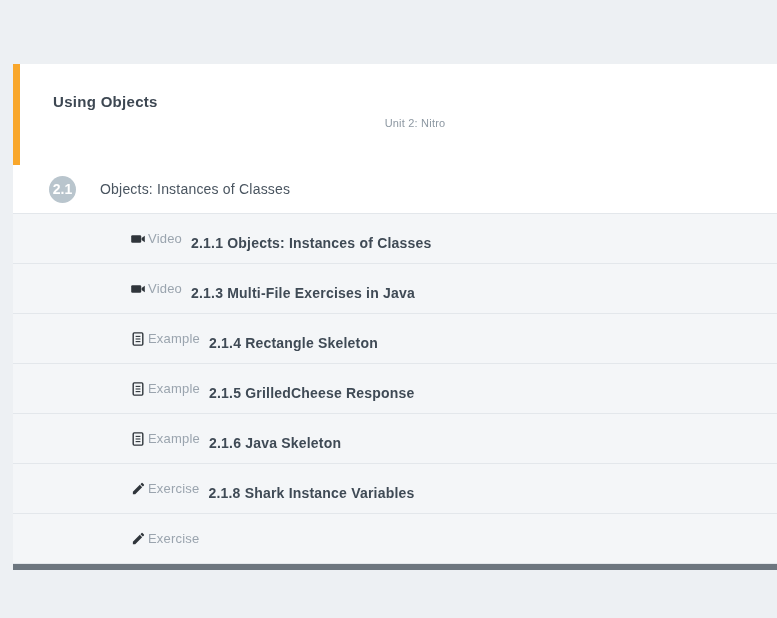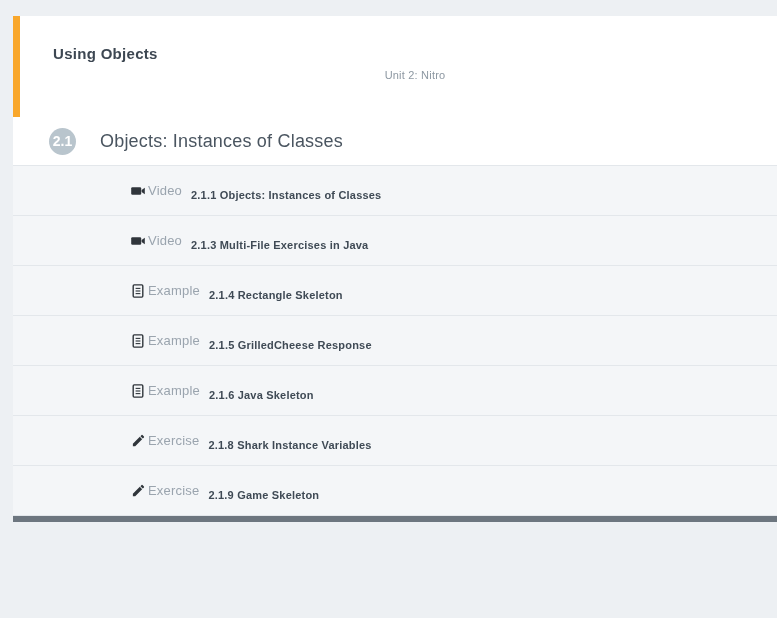--- a/index.html
+++ b/index.html
@@ -10,20 +10,21 @@
     position:relative;
   }
   .card {
     position:absolute; left:13px; top:16px; right:0; bottom:0;
   }
   .unit-header {
     background:#ffffff;
     height:101px;
     border-left:7px solid #f9a72b;
     padding:29px 0 0 33px;
+    margin-top:48px;
   }
   .unit-title {
     font-size:15px; font-weight:bold; color:#3d4752; letter-spacing:.3px;
   }
   .unit-subtitle {
     margin-top:7px; font-size:11px; font-weight:normal; color:#8d98a2; letter-spacing:.2px;text-align:center;
   }
   .section-row {
     background:#ffffff;
     height:49px;
@@ -31,21 +32,21 @@
     border-bottom:1px solid #e3e7eb;
   }
   .module-badge {
     width:27px; height:27px; border-radius:50%;
     background:#b9c5cd; color:#ffffff;
     font-size:14px; font-weight:bold;
     display:flex; align-items:center; justify-content:center;
     margin-left:36px; flex:0 0 auto;
   }
   .section-title {
-    margin-left:24px; font-size:18px; color:#4a5560; letter-spacing:.2px;
+    margin-left:24px; font-size:14px; color:#4a5560; letter-spacing:.2px;
   }
   .lesson-list { }
   .lesson-row {
     background:#f4f6f8;
     height:50px;
     display:flex; align-items:center;
     border-bottom:1px solid #e3e7eb;
     padding-left:115px;
     cursor:pointer;
   }
@@ -53,21 +54,21 @@
     width:20px; flex:0 0 auto;
     display:flex; justify-content:center; align-items:center;
     color:#2f353b;
   }
   .icon-slot svg { display:block; }
   .lesson-type {
     font-size:13px; color:#9aa4ae; letter-spacing:.2px;
     white-space:nowrap;
   }
   .lesson-title {
-    margin-left:9px; font-size:11px; font-weight:bold; color:#3f4a55; letter-spacing:.2px;
+    margin-left:9px; font-size:14px; font-weight:bold; color:#3f4a55; letter-spacing:.2px;
     white-space:nowrap;
     margin-top:8px;
   }
   .next-section-strip {
     height:6px; background:#6d767f;
   }
 </style>
 </head>
 <body>
 
@@ -159,19 +160,18 @@
     <span class="lesson-title">2.1.8 Shark Instance Variables</span>
   </div>
       <div class="lesson-row">
     <span class="icon-slot">
 
       <svg width="15" height="15" viewBox="0 0 24 24" fill="currentColor">
         <path d="M3 17.25V21h3.75L17.81 9.94l-3.75-3.75L3 17.25zM20.71 7.04c.39-.39.39-1.02 0-1.41l-2.34-2.34a.996.996 0 0 0-1.41 0l-1.83 1.83 3.75 3.75 1.83-1.83z"></path>
       </svg>
     </span>
     <span class="lesson-type">Exercise</span>
-    <span class="lesson-title">2.1.9 Game Skeleton</span>
   </div>
     </div>
 
   <div class="next-section-strip"></div>
 
 </div>
 
 </body></html>

